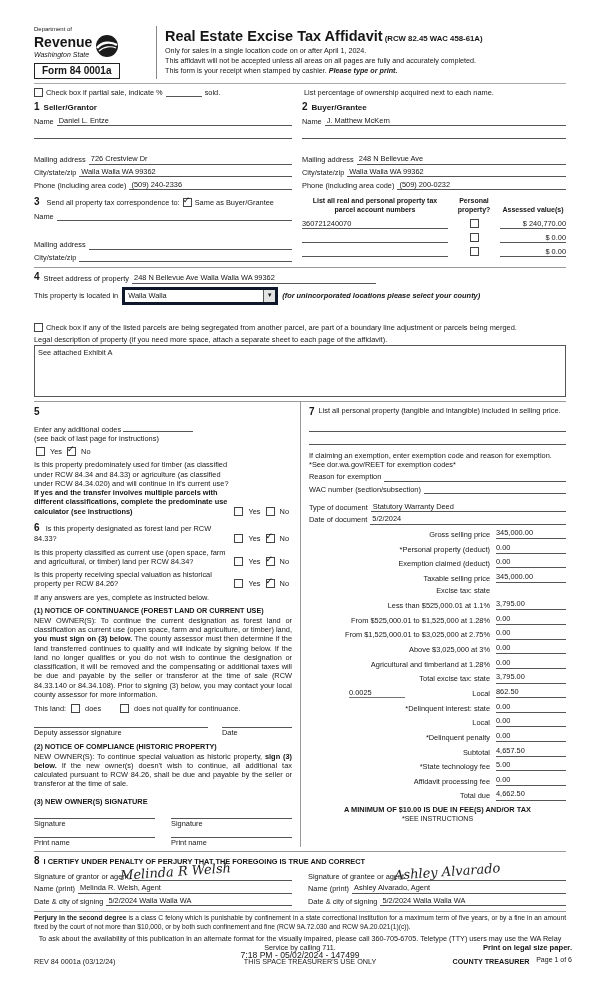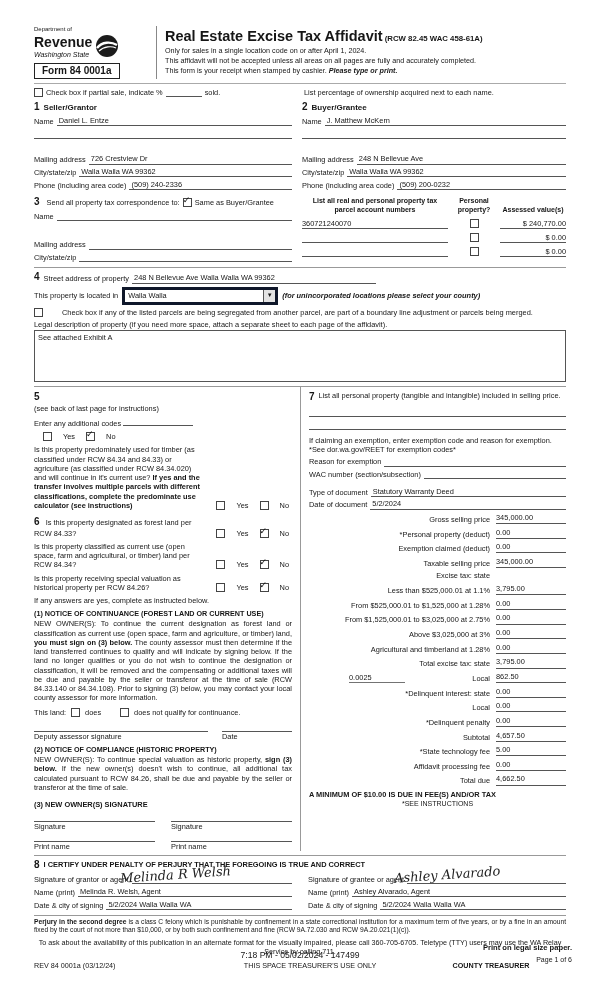--- a/index.html
+++ b/index.html
@@ -46,46 +46,46 @@
   .pt-hdr .pt-c1{text-align:center}
   .pt-row{margin-top:4px}
   .pt-row .pt-c1,.pt-row .pt-c3{border-bottom:1px solid #555;min-height:9px}
   
   .sec4{border-top:1px solid #999;margin-top:5px;padding-top:3px}
   .locrow{display:flex;align-items:center;gap:4px;margin-top:3px}
   .dropdown{display:inline-flex;align-items:stretch;border:3px solid #0f172a;width:150px;height:12px}
   .dd-val{flex:1;padding:0 3px;line-height:11px}
   .dd-btn{width:11px;background:#e3e3e3;border-left:1px solid #555;font-size:6px;text-align:center;line-height:11px}
   .legalbox{border:1px solid #555;height:46px;padding:2px 3px;margin-top:1px}
-  .cbrow{display:flex;align-items:flex-start;gap:19px;margin-top:3px}
+  .cbrow{display:flex;align-items:flex-start;gap:3px;margin-top:18px}
   
   .main{display:flex;border-top:1px solid #999;margin-top:4px}
   .mainL{width:258px;padding:4px 8px 0 0}
   .mainR{flex:1;border-left:1px solid #999;padding:4px 0 6px 8px}
   .codebox{border:1px solid #555;display:inline-block;width:208px;padding:1px 4px;height:11px}
   .qrow{display:flex;align-items:flex-end;margin-top:4px}
   .qtext{flex:1;padding-right:4px}
-  .yn{display:flex;align-items:flex-start;gap:8px;white-space:nowrap;margin-left:9px}
+  .yn{display:flex;align-items:flex-start;gap:2px;white-space:nowrap;margin-left:2px}
   .yn span{margin-right:3px}
   .ntitle{font-weight:bold;margin-top:4px;font-size:7.2px}
   .nbody{margin-top:1px;text-align:justify}
   .landrow{display:flex;align-items:center;gap:5px;margin-top:5px;flex-wrap:wrap}
   .deprow{display:flex;gap:14px;margin-top:14px}
   .depcol .topline{border-top:1px solid #555}
   .dep1{flex:1}.dep2{width:70px}
   .sig3title{font-weight:bold;margin-top:8px}
   .sig3grid{display:grid;grid-template-columns:1fr 1fr;column-gap:16px;row-gap:9px;margin-top:12px}
   .s3col .topline{border-top:1px solid #555}
   
   .taxrow{display:flex;align-items:flex-end;margin-top:3.4px}
   .tl-label{flex:1;text-align:right;padding-right:6px;white-space:nowrap}
   .tl-value{width:70px;text-align:left;border-bottom:1px solid #555;padding-bottom:1px}
   .tl-value.noline{border-bottom:none}
   .tl-pre{width:56px;text-align:left;border-bottom:1px solid #737373;margin-left:40px}
-  .minline{text-align:left;font-weight:bold;font-size:7.4px;margin-top:4px}
+  .minline{text-align:center;font-weight:bold;font-size:7.4px;margin-top:4px}
   .seeinst{text-align:center;font-size:7px;margin-top:1px}
   
   .sec8{border-top:1px solid #999;margin-top:4px;padding-top:3px}
   .sec8head{display:flex;align-items:center}
   .sec8cols{display:flex;gap:16px;margin-top:3px}
   .s8col{flex:1;position:relative}
   .sigscript{position:absolute;font-family:"DejaVu Serif",serif;font-style:italic;font-size:13px;
              transform:rotate(-4deg);white-space:nowrap;top:-7px;left:86px;color:#222}
   
   .perjury{border-top:1px solid #999;margin-top:5px;padding-top:2px;font-size:6.7px;text-align:justify}
@@ -258,25 +258,25 @@
     <div style="margin-top:3px">Legal description of property (if you need more space, attach a separate sheet to each page of the affidavit).</div>
     <div class="legalbox">See attached Exhibit A</div>
   </div>
 
   <div class="main">
 
     <div class="mainL">
       <div style="display:flex;align-items:center;gap:4px">
         <span class="secnum">5</span>
       </div>
-      <div>(see back of last page for instructions)</div>
       <div style="margin-top:4px">
         <span>Enter any additional codes</span>
         <span class="blank" style="width:70px"></span>
       </div>
+      <div>(see back of last page for instructions)</div>
 
       <div class="qrow">
         <div class="yn">
           <span class="cb"></span>
             <span>Yes</span>
           <span class="cb checked"></span>
             <span>No</span>
         </div>
       </div>
 

